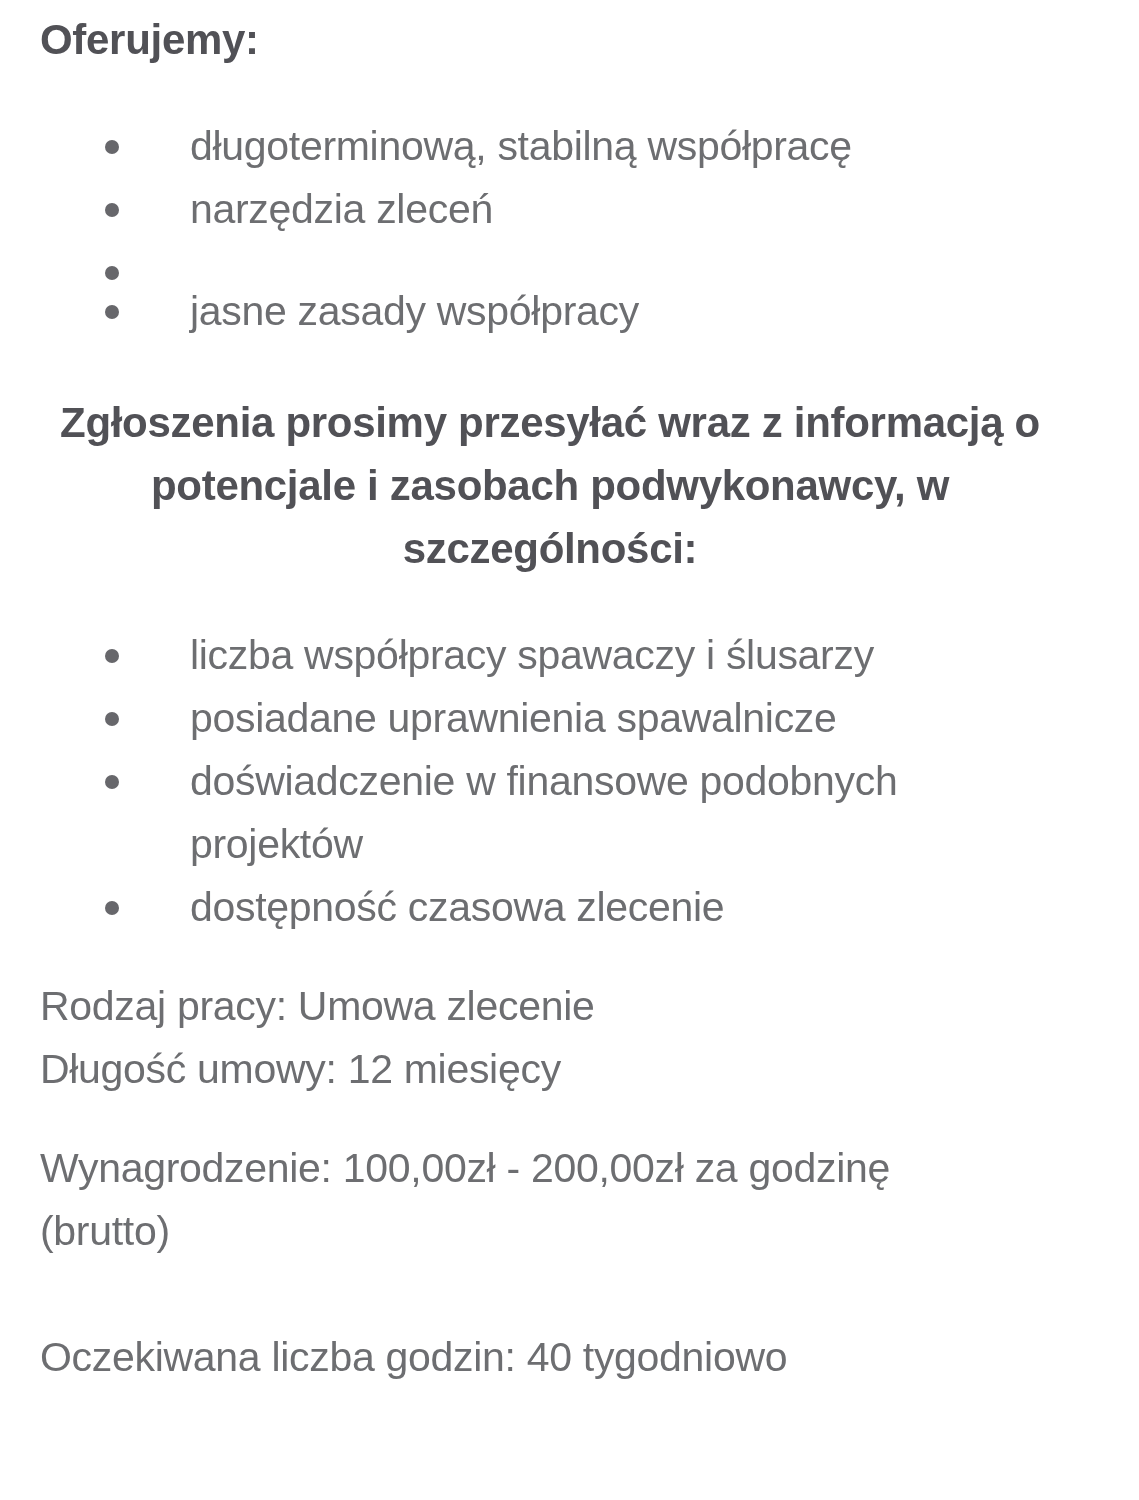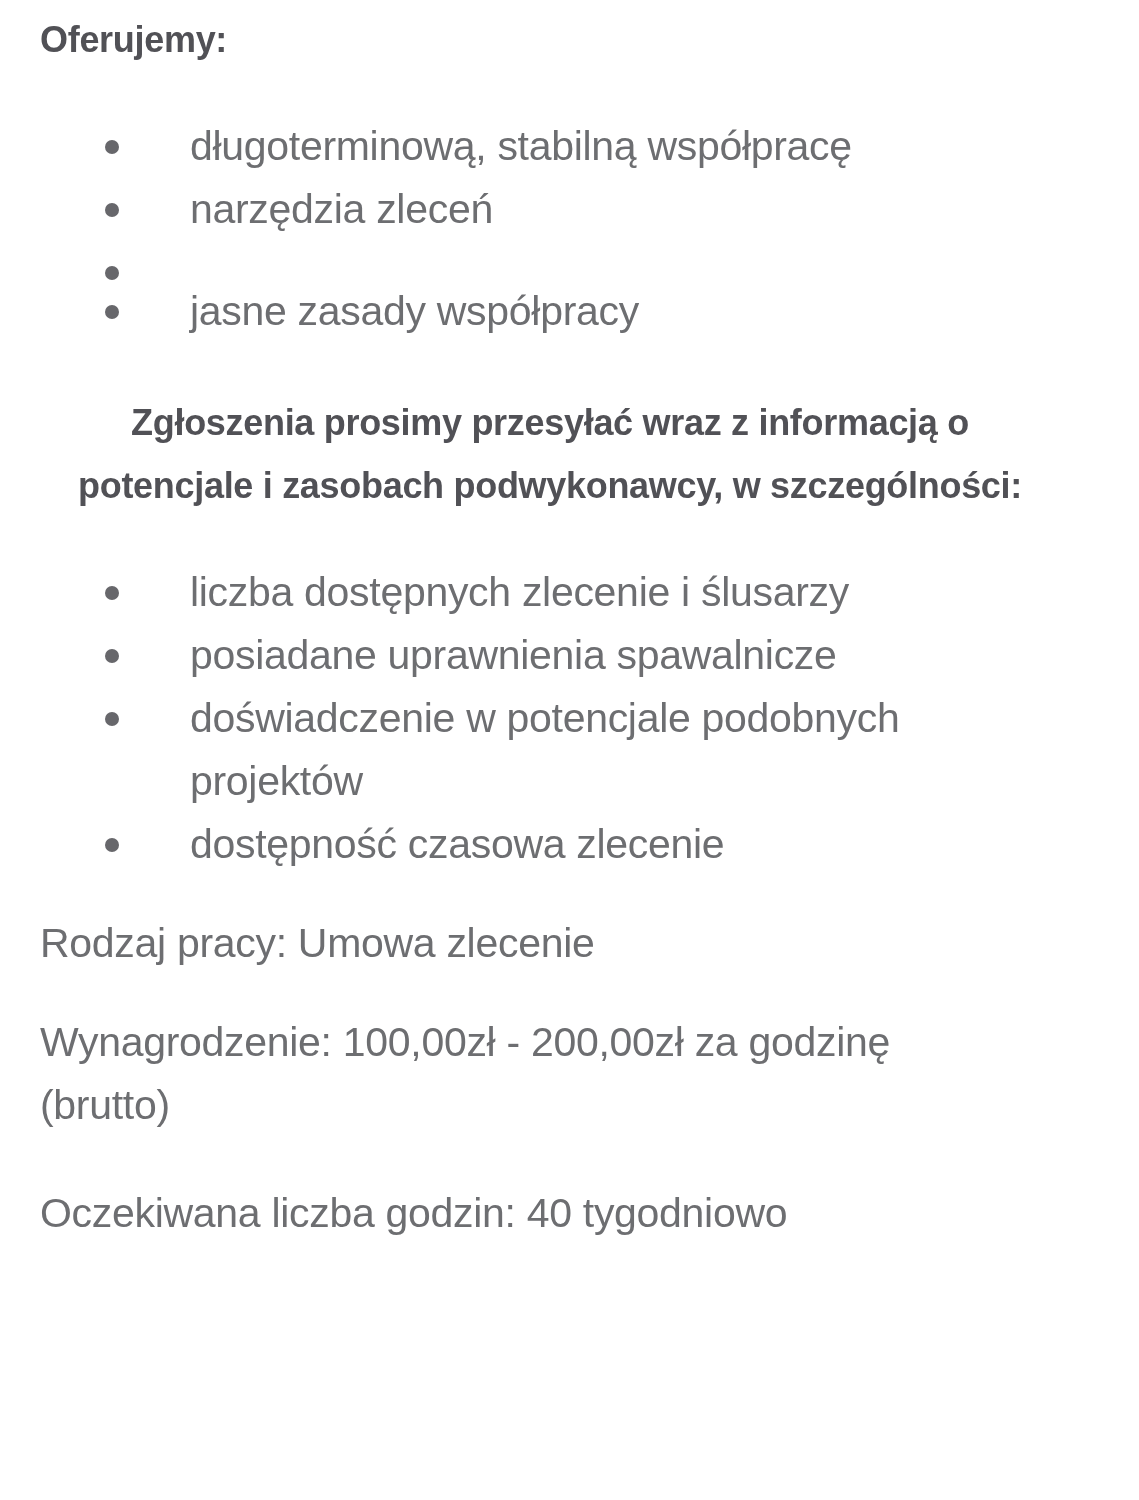--- a/index.html
+++ b/index.html
@@ -15,21 +15,21 @@
     color: #6d6e71;
     overflow: hidden;
   }
   .page {
     width: 100%;
     height: 100%;
     padding: 8px 40px 0 40px;
   }
   h2.section-heading {
     margin: 0;
-    font-size: 36px;
+    font-size: 42px;
     line-height: 63px;
     font-weight: bold;
     color: #515156;
   }
   h2.section-heading.wrapping { max-width: 1020px; text-align: center; }
 
   ul.bullet-list {
     list-style: none;
     margin: 44px 0 48px 0;
     padding: 0 0 0 65px;
@@ -47,21 +47,21 @@
     width: 14px;
     height: 14px;
     border-radius: 50%;
     background: #67676b;
     margin: 25px 31px 0 0;
   }
   .li-text { max-width: 770px; }
 
   p.text-block { margin: 0; }
   p.text-block.salary { margin-top: 36px; max-width: 920px; }
-  p.text-block.hours  { margin-top: 45px; }
+  p.text-block.hours  { margin-top: 63px; }
 </style>
 </head>
 <body>
 
 <div class="page">
 
   <h2 class="section-heading">Oferujemy:</h2>
 
   <ul class="bullet-list">
     <li>
@@ -79,37 +79,38 @@
       <span class="bullet-dot"></span>
       <span class="li-text">jasne zasady współpracy</span>
     </li>
   </ul>
 
   <h2 class="section-heading wrapping">Zgłoszenia prosimy przesyłać wraz z informacją o potencjale i zasobach podwykonawcy, w szczególności:</h2>
 
   <ul class="bullet-list second">
     <li>
       <span class="bullet-dot"></span>
-      <span class="li-text">liczba dostępnych zlecenie i ślusarzy</span>
+      <span class="li-text">liczba współpracy spawaczy i ślusarzy</span>
     </li>
     <li>
       <span class="bullet-dot"></span>
       <span class="li-text">posiadane uprawnienia spawalnicze</span>
     </li>
     <li>
       <span class="bullet-dot"></span>
-      <span class="li-text">doświadczenie w potencjale podobnych projektów</span>
+      <span class="li-text">doświadczenie w finansowe podobnych projektów</span>
     </li>
     <li>
       <span class="bullet-dot"></span>
       <span class="li-text">dostępność czasowa zlecenie</span>
     </li>
   </ul>
 
   <p class="text-block">
     <span style="display:block">Rodzaj pracy: Umowa zlecenie</span>
+    <span style="display:block">Długość umowy: 12 miesięcy</span>
   </p>
 
   <p class="text-block salary">Wynagrodzenie: 100,00zł - 200,00zł za godzinę (brutto)</p>
 
   <p class="text-block hours">Oczekiwana liczba godzin: 40 tygodniowo</p>
 
 </div>
 
 </body></html>

